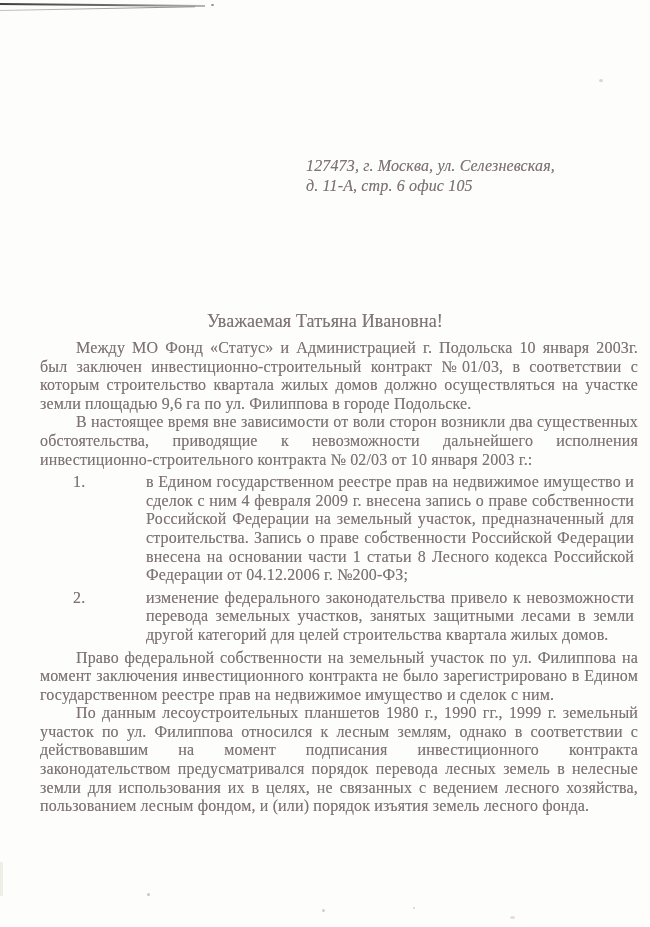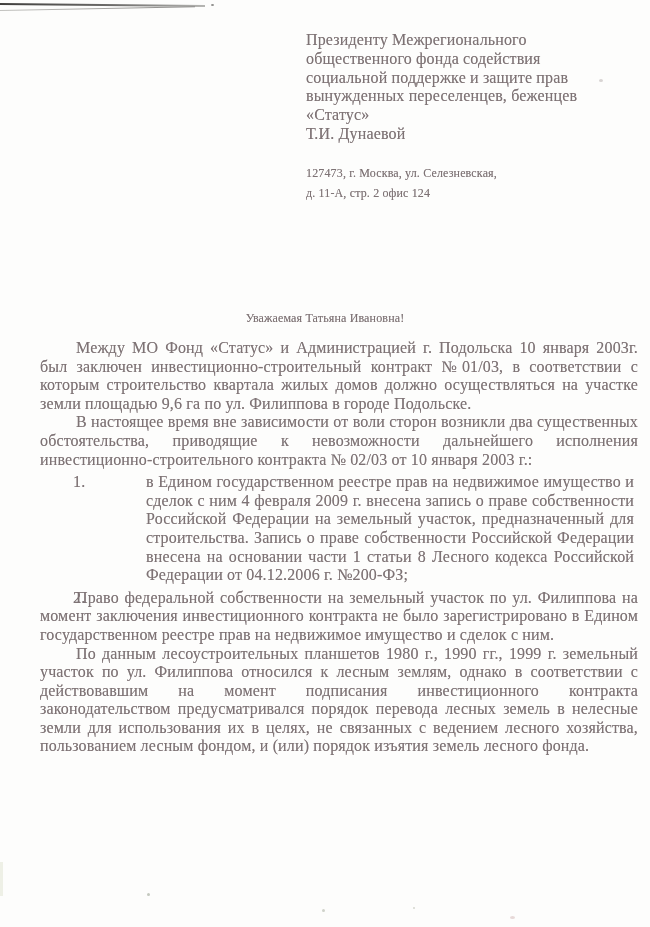--- a/index.html
+++ b/index.html
@@ -24,32 +24,33 @@
     position: absolute;
     left: 306px;
     top: 31px;
     width: 342px;
     font-size: 16px;
     line-height: 18.8px;
   }
   .address {
     position: absolute;
     left: 306px;
-    top: 164px;
+    top: 156px;
     width: 342px;
-    font-size: 12px;
+    font-size: 16px;
     line-height: 19.5px;
+    font-style: italic;
   }
   .salutation {
     position: absolute;
     left: 0;
     top: 311px;
     width: 650px;
     text-align: center;
-    font-size: 12px;
+    font-size: 18px;
   }
   .body-text {
     position: absolute;
     left: 40px;
     top: 339px;
     width: 598px;
     font-size: 16px;
     line-height: 18.6px;
     text-align: justify;
   }
@@ -105,46 +106,39 @@
   <div class="scan-line-a"></div>
   <div class="scan-line-b"></div>
   <div class="speck" style="left:211px;top:4px;width:3px;height:2px;background:#8f8e8c;"></div>
   <div class="speck" style="left:599px;top:79px;width:4px;height:3px;background:#d8d4d3;"></div>
   <div class="speck" style="left:147px;top:893px;width:3px;height:3px;background:#c4c8bf;"></div>
   <div class="speck" style="left:322px;top:909px;width:3px;height:3px;background:#cfd2ca;"></div>
   <div class="speck" style="left:413px;top:907px;width:2px;height:2px;background:#d4d6cf;"></div>
   <div class="speck" style="left:510px;top:916px;width:5px;height:3px;background:#e7d9d8;"></div>
   <div class="speck" style="left:0;top:862px;width:3px;height:34px;border-radius:0;background:#eef0e6;"></div>
 
-  <div class="recipient ink">
-    <div>Президенту Межрегионального</div>
-    <div>общественного фонда содействия</div>
-    <div>социальной поддержке и защите прав</div>
-    <div>вынужденных переселенцев, беженцев</div>
-    <div>«Статус»</div>
-    <div>Т.И. Дунаевой</div>
-  </div>
 
   <div class="address ink">
     <div>127473, г. Москва, ул. Селезневская,</div>
-    <div>д. 11-А, стр. 2 офис 124</div>
+    <div>д. 11-А, стр. 6 офис 105</div>
   </div>
 
   <div class="salutation ink">Уважаемая Татьяна Ивановна!</div>
 
   <div class="body-text ink">
     <p>Между МО Фонд «Статус» и Администрацией г. Подольска 10 января 2003г. был заключен инвестиционно-строительный контракт №01/03, в соответствии с которым строительство квартала жилых домов должно осуществляться на участке земли площадью 9,6 га по ул. Филиппова  в городе Подольске.</p>
     <p>В настоящее время вне зависимости от воли сторон возникли два существенных обстоятельства, приводящие к невозможности дальнейшего исполнения инвестиционно-строительного контракта № 02/03 от 10 января 2003 г.:</p>
 
     <div class="list-item">
       <span class="num">1.</span>
       <p class="txt">в Едином государственном реестре прав на недвижимое имущество и сделок с ним 4 февраля 2009 г. внесена запись о  праве собственности Российской Федерации на земельный участок, предназначенный для строительства. Запись о праве собственности Российской Федерации внесена на основании части 1 статьи 8 Лесного кодекса Российской Федерации от 04.12.2006 г. №200-ФЗ;</p>
     </div>
 
     <div class="list-item">
       <span class="num">2.</span>
+      <p class="txt">изменение федерального законодательства привело к невозможности перевода земельных участков, занятых защитными лесами в земли другой категорий для целей строительства квартала жилых домов.</p>
     </div>
 
     <p>Право федеральной собственности на земельный участок по ул. Филиппова на момент заключения инвестиционного контракта не было зарегистрировано в Едином государственном реестре прав на недвижимое имущество и сделок с ним.</p>
     <p>По данным лесоустроительных планшетов 1980 г., 1990 гг., 1999 г. земельный участок по ул. Филиппова относился к лесным землям, однако в соответствии с действовавшим на момент подписания инвестиционного контракта законодательством предусматривался порядок перевода лесных земель в нелесные земли для использования их в целях, не связанных с ведением лесного хозяйства, пользованием лесным фондом, и (или) порядок изъятия земель лесного фонда.</p>
   </div>
 
 </div>
 
 </body></html>

